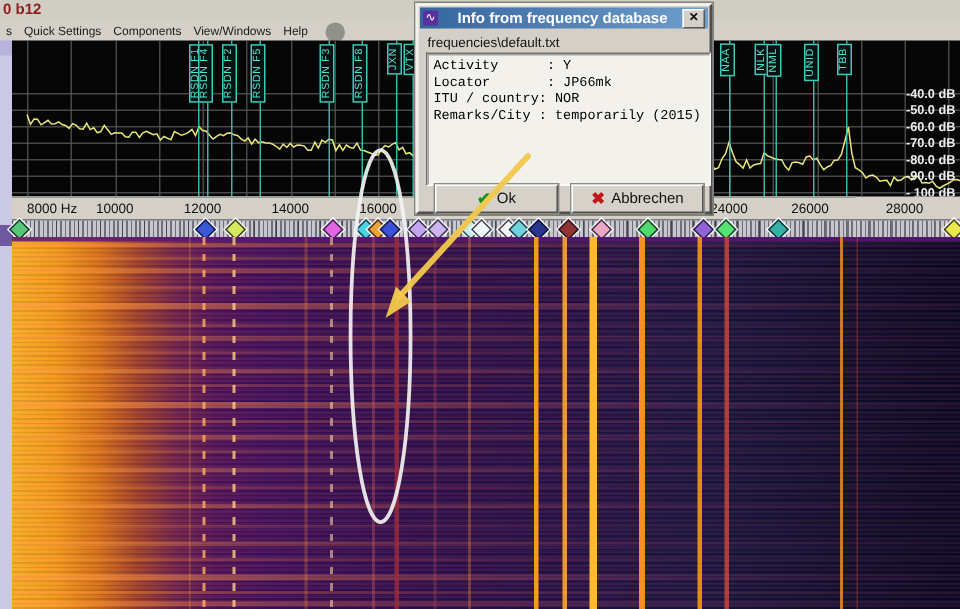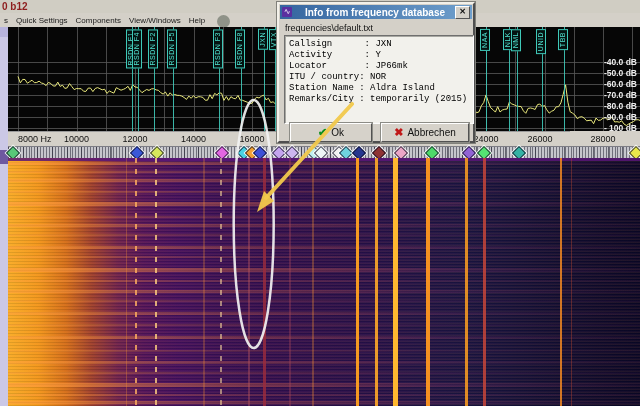--- a/index.html
+++ b/index.html
@@ -264,25 +264,23 @@
   </svg>
 
 <div class="dialog">
   <div class="dlg-title">
     <div class="dlg-icon">∿</div>
     <div class="dlg-title-text">Info from frequency database</div>
     <div class="dlg-close">✕</div>
   </div>
   <div class="dlg-path">frequencies\default.txt</div>
   <div class="dlg-panel" id="infopanel">
-      <div>Callsign      : JXN</div>
       <div>Activity      : Y</div>
       <div>Locator       : JP66mk</div>
       <div>ITU / country: NOR</div>
-      <div>Station Name : Aldra Island</div>
       <div>Remarks/City : temporarily (2015)</div>
     </div>
   <div class="dlg-btn btn-ok">
     <span class="glyph-check">✔</span>
     <span>Ok</span>
   </div>
   <div class="dlg-btn btn-cancel">
     <span class="glyph-x">✖</span>
     <span>Abbrechen</span>
   </div>

